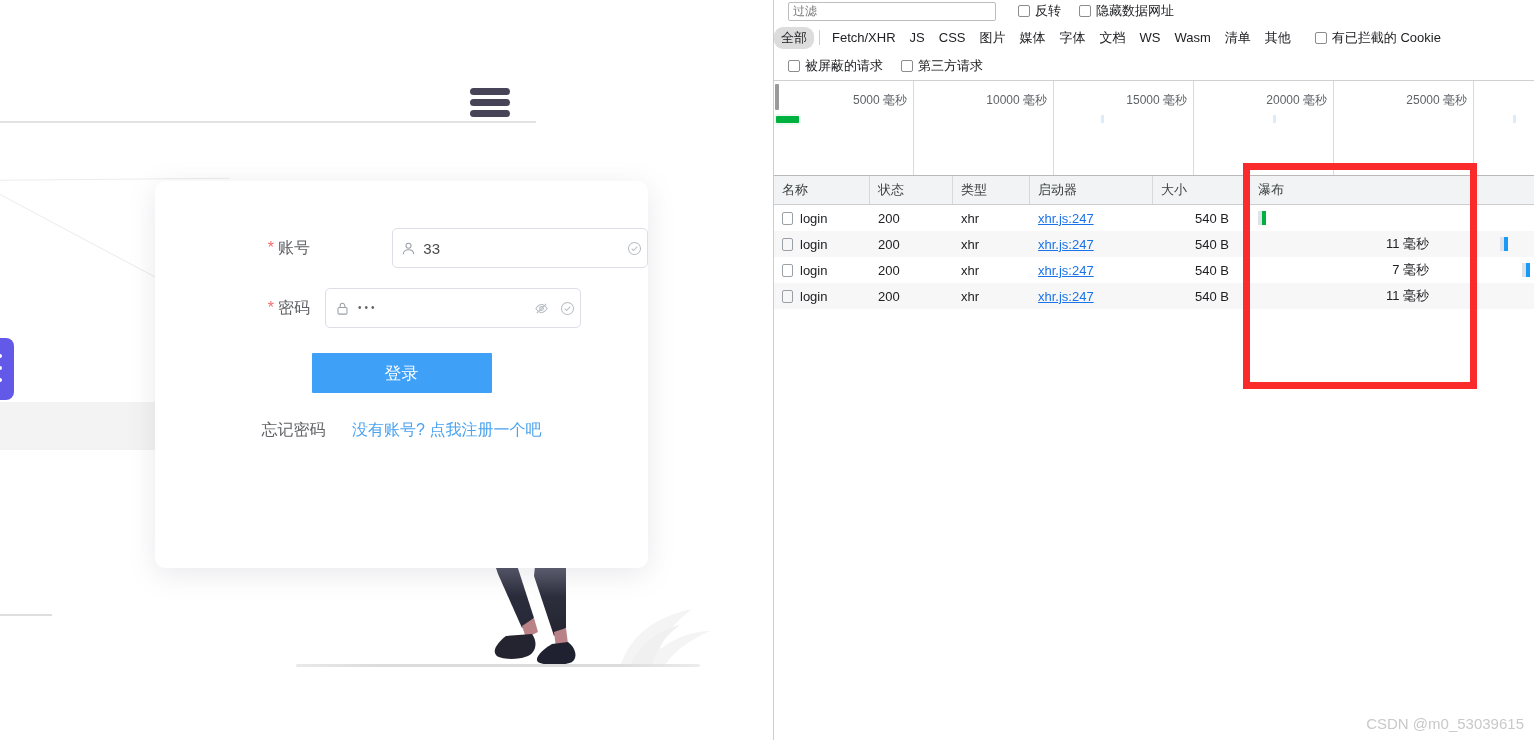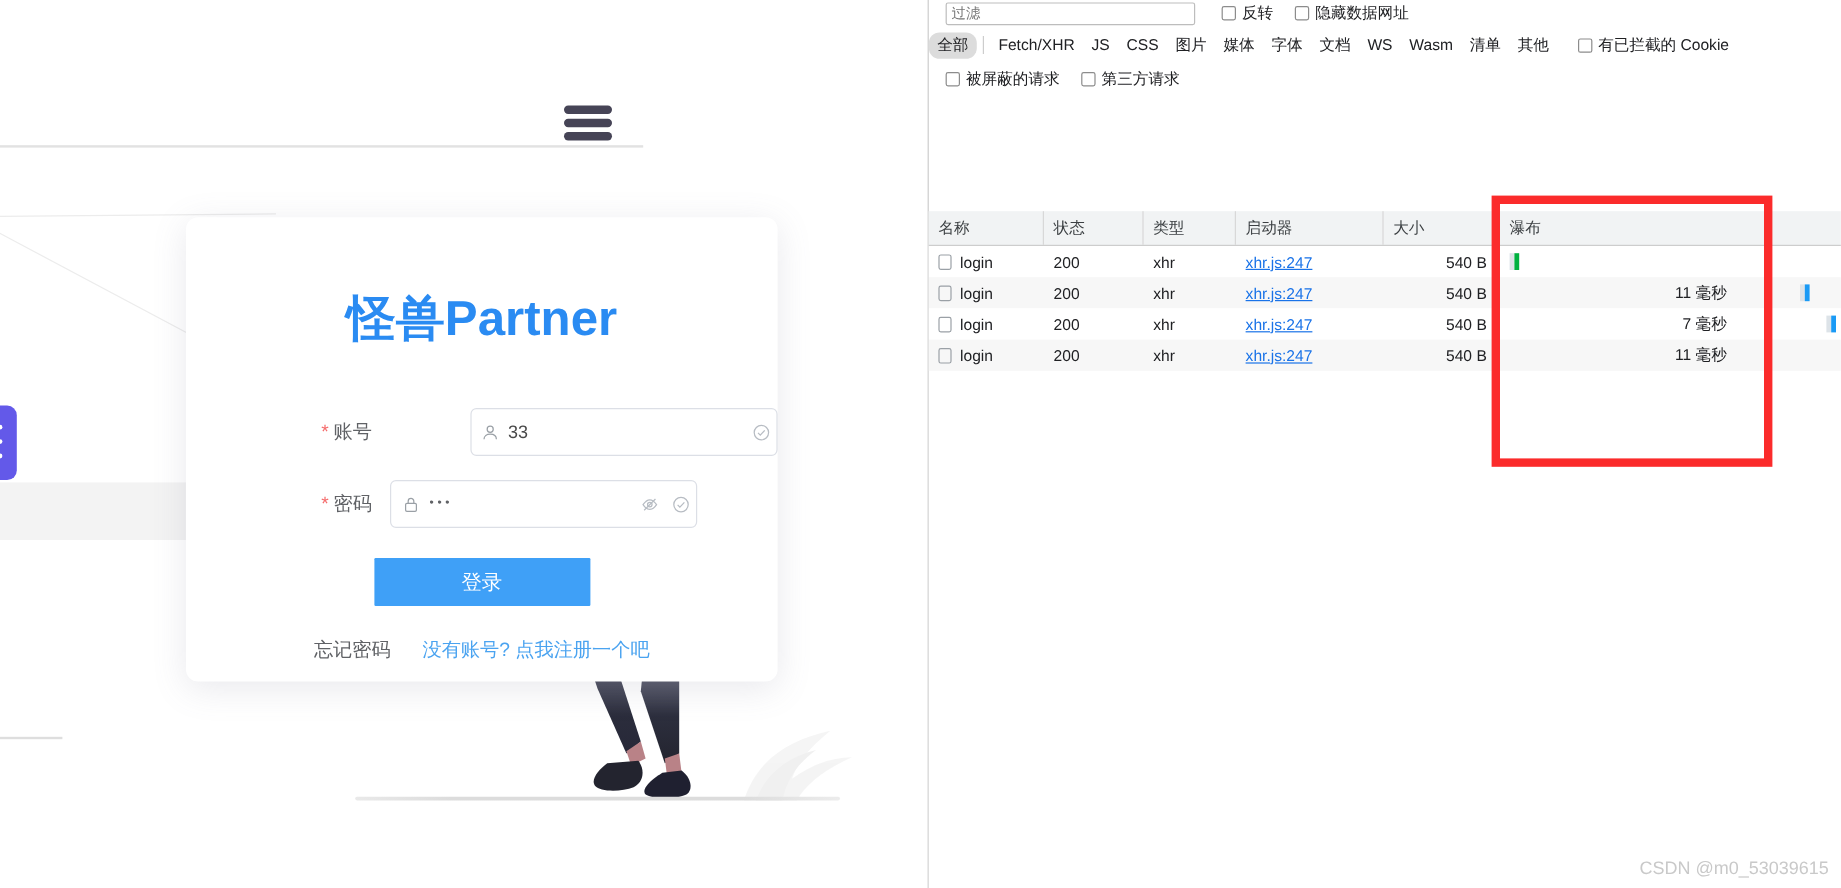--- a/index.html
+++ b/index.html
@@ -201,21 +201,21 @@
     white-space: nowrap;
   }
   .trow { display: flex; height: 26px; align-items: center; }
   .trow:nth-child(odd) { background: #f7f7f7; }
   .trow:nth-child(even) { background: #fff; }
   .td {
     font-size: 13px; color: #202124; padding-left: 8px;
     display: flex; align-items: center; overflow: hidden;
     white-space: nowrap; height: 26px;
   }
-  .td.right { justify-content: flex-end; padding-right: 11px; padding-left: 0; }
+  .td.right { justify-content: flex-end; padding-right: 21px; padding-left: 0; }
   .td .rowbox {
     width: 11px; height: 13px; border: 1px solid #9aa0a6; border-radius: 2px;
     margin-right: 7px; flex: 0 0 auto;
   }
   .td a { color: #1a73e8; text-decoration: underline; cursor: pointer; }
   .wf-cell { position: relative; height: 26px; flex: 0 0 auto; }
   .wf-bar { position: absolute; top: 6px; width: 4px; height: 14px; }
   .wf-bar.pale { background: #dde3e8; }
   .wf-bar.green { background: #00b140; }
   .wf-bar.blue { background: #1a9af5; }
@@ -280,21 +280,20 @@
 
     <div id="navbar">
       <div id="hamburger">
         <span></span>
           <span></span>
           <span></span>
       </div>
     </div>
 
     <div id="login-card">
-      <div id="brand">怪兽Partner</div>
 
       <div class="form-row" id="row-account">
         <div class="form-label">
           <span class="req">*</span><span>账号</span>
         </div>
         <div class="input-wrap">
           <span class="pre-icon">
             <svg width="15" height="15" viewBox="0 0 16 16" fill="none" stroke="#9aa0a6" stroke-width="1.1">
               <circle cx="8" cy="5" r="2.7"></circle>
                 <path d="M2.5 14c0-3 2.5-4.6 5.5-4.6S13.5 11 13.5 14"></path>
@@ -385,20 +384,39 @@
       <span class="type-chip">WS</span>
       <span class="type-chip">Wasm</span>
       <span class="type-chip">清单</span>
       <span class="type-chip">其他</span>
       <label class="cbx">
         <span class="box"></span>
         <span class="lbl">有已拦截的 Cookie</span>
       </label>
     </div>
 
+    <div id="overview">
+      <div id="ov-left-handle"></div>
+      <div class="ov-grid" style="left:139px"></div>
+      <div class="ov-grid" style="left:279px"></div>
+      <div class="ov-grid" style="left:419px"></div>
+      <div class="ov-grid" style="left:559px"></div>
+      <div class="ov-grid" style="left:699px"></div>
+
+      <div class="ov-tick" style="left:39px; width:94px">5000 毫秒</div>
+      <div class="ov-tick" style="left:179px; width:94px">10000 毫秒</div>
+      <div class="ov-tick" style="left:319px; width:94px">15000 毫秒</div>
+      <div class="ov-tick" style="left:459px; width:94px">20000 毫秒</div>
+      <div class="ov-tick" style="left:599px; width:94px">25000 毫秒</div>
+
+      <div class="ov-bar-green" style="left:2px; top:35px; width:23px"></div>
+      <div class="ov-bar-blue" style="left:327px; top:34px"></div>
+      <div class="ov-bar-blue" style="left:499px; top:34px"></div>
+      <div class="ov-bar-blue" style="left:739px; top:34px"></div>
+    </div>
 
     <div id="nettable">
       <div id="thead">
         <div class="th" style="width:96px">名称</div>
         <div class="th" style="width:83px">状态</div>
         <div class="th" style="width:77px">类型</div>
         <div class="th" style="width:123px">启动器</div>
         <div class="th" style="width:97px">大小</div>
         <div class="th" style="width:84px; border-right:0">瀑布</div>
       </div>

